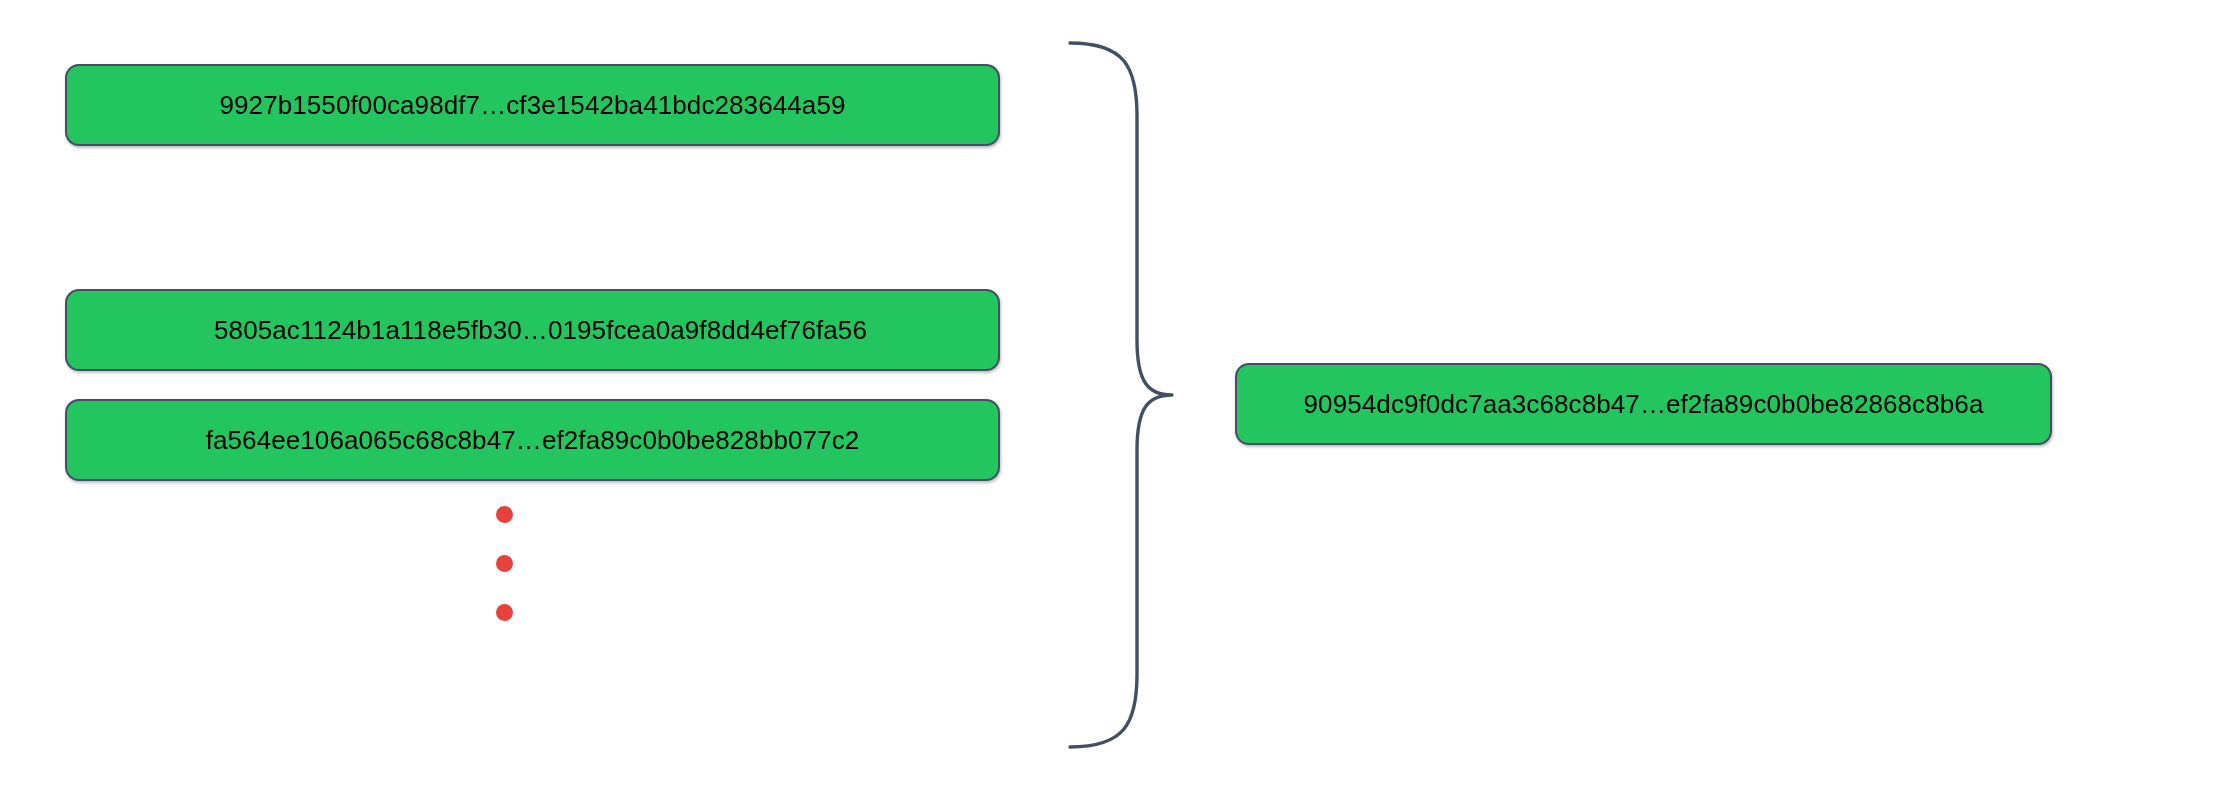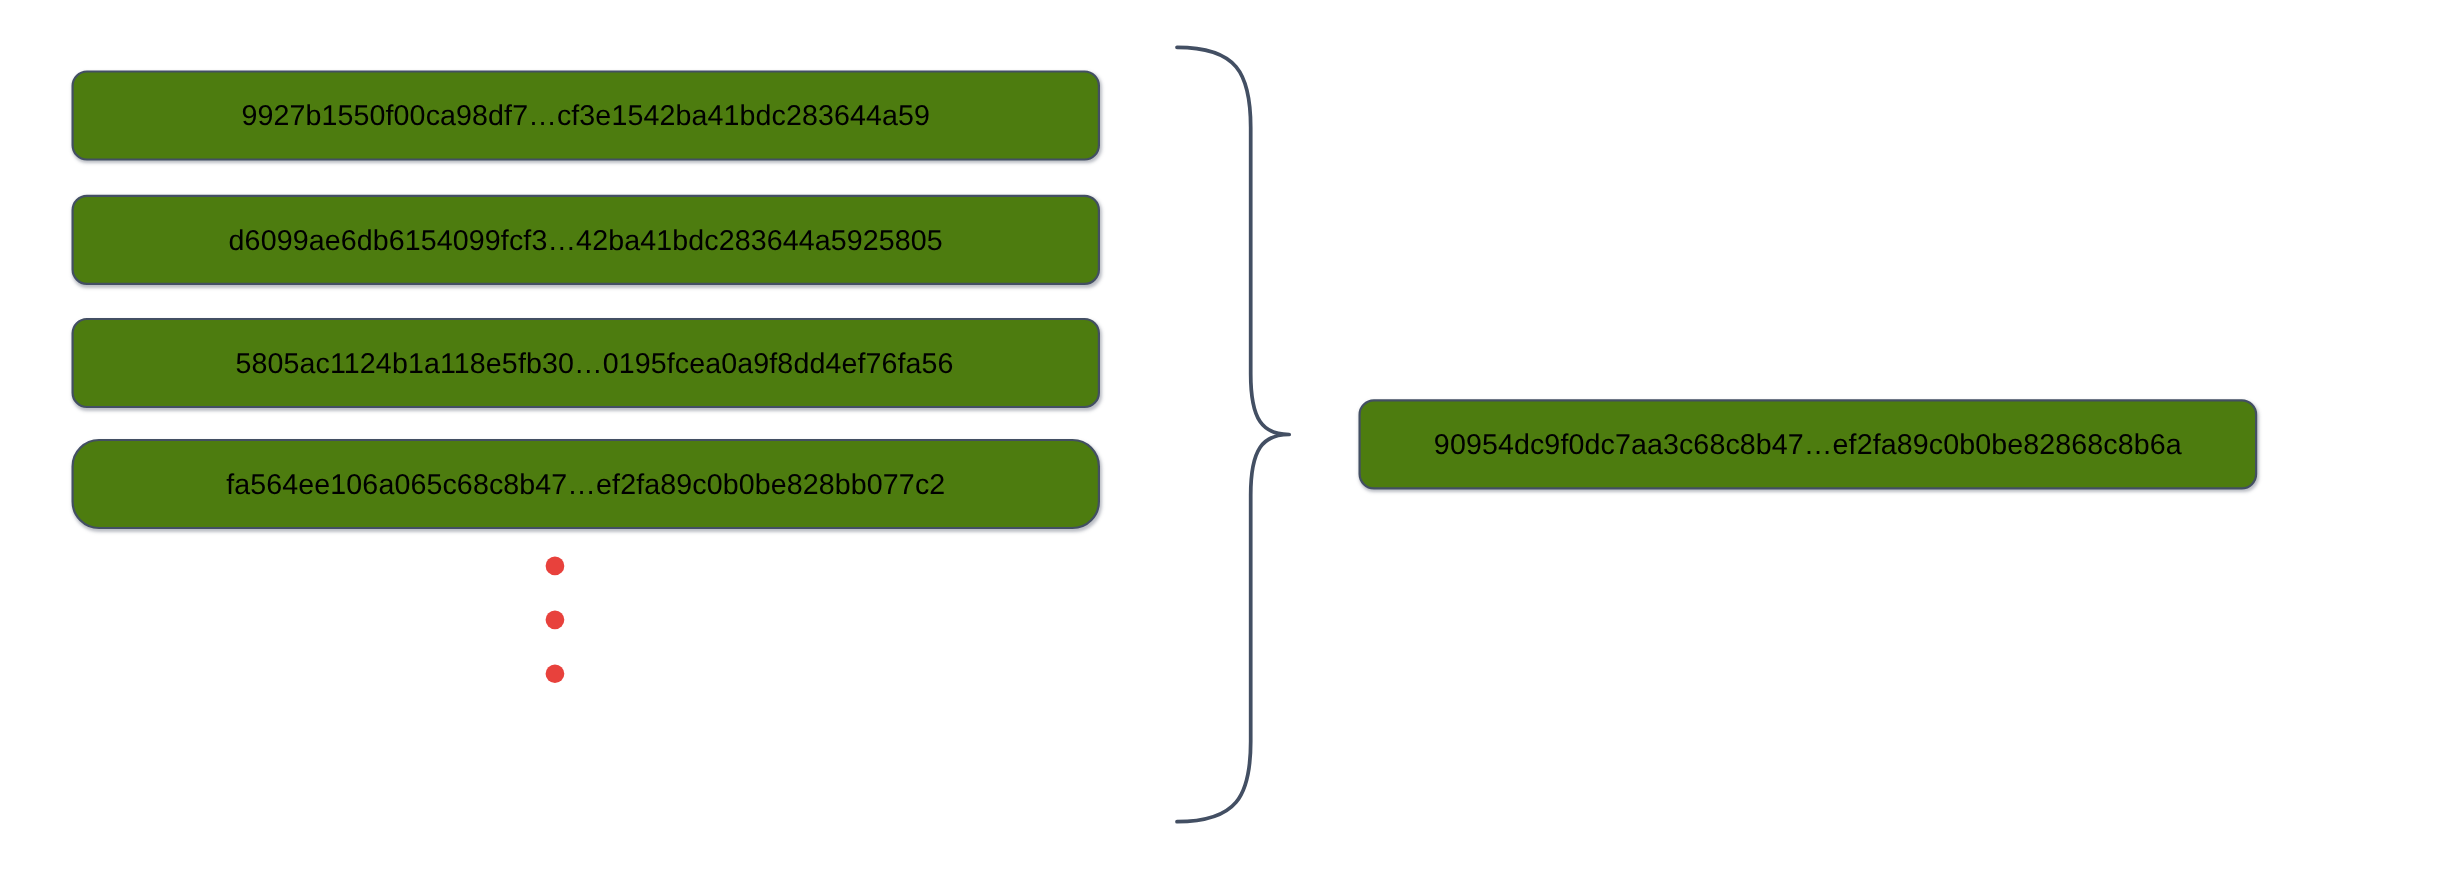--- a/index.html
+++ b/index.html
@@ -16,21 +16,21 @@
     width: 2220px;
     height: 792px;
     background: #ffffff;
     overflow: hidden;
   }
 
   
   .hash-box {
     position: absolute;
     box-sizing: border-box;
-    background: #4d7c0f;
+    background: #22c55e;
     border: 2px solid #434f63;
     border-radius: 14px;
     display: flex;
     align-items: center;
     justify-content: center;
     box-shadow: 1px 2px 3px rgba(60, 70, 90, 0.35);
   }
   .hash-box .hash-text {
     font-family: "Liberation Sans", sans-serif;
     font-size: 26px;
@@ -41,21 +41,21 @@
   }
 
   .input-box {
     left: 65px;
     width: 935px;
     height: 82px;
   }
   #input-box-0 { top: 64px; }
   #input-box-1 { top: 177px; }
   #input-box-2 { top: 289px; padding-left: 16px; }
-  #input-box-3 { top: 399px; border-radius: 25px; }
+  #input-box-3 { top: 399px; }
   #input-box-4 { top: 642px; }
 
   .output-box {
     left: 1235px;
     top: 363px;
     width: 817px;
     height: 82px;
   }
 
   
@@ -94,23 +94,20 @@
 </style>
 </head>
 <body>
 
 <div id="canvas">
 
   <div class="hash-box input-box" id="input-box-0">
     <span class="hash-text">9927b1550f00ca98df7…cf3e1542ba41bdc283644a59</span>
   </div>
 
-  <div class="hash-box input-box" id="input-box-1">
-    <span class="hash-text">d6099ae6db6154099fcf3…42ba41bdc283644a5925805</span>
-  </div>
 
   <div class="hash-box input-box" id="input-box-2">
     <span class="hash-text">5805ac1124b1a118e5fb30…0195fcea0a9f8dd4ef76fa56</span>
   </div>
 
   <div class="hash-box input-box" id="input-box-3">
     <span class="hash-text">fa564ee106a065c68c8b47…ef2fa89c0b0be828bb077c2</span>
   </div>
 
   <div class="ellipsis-group">

